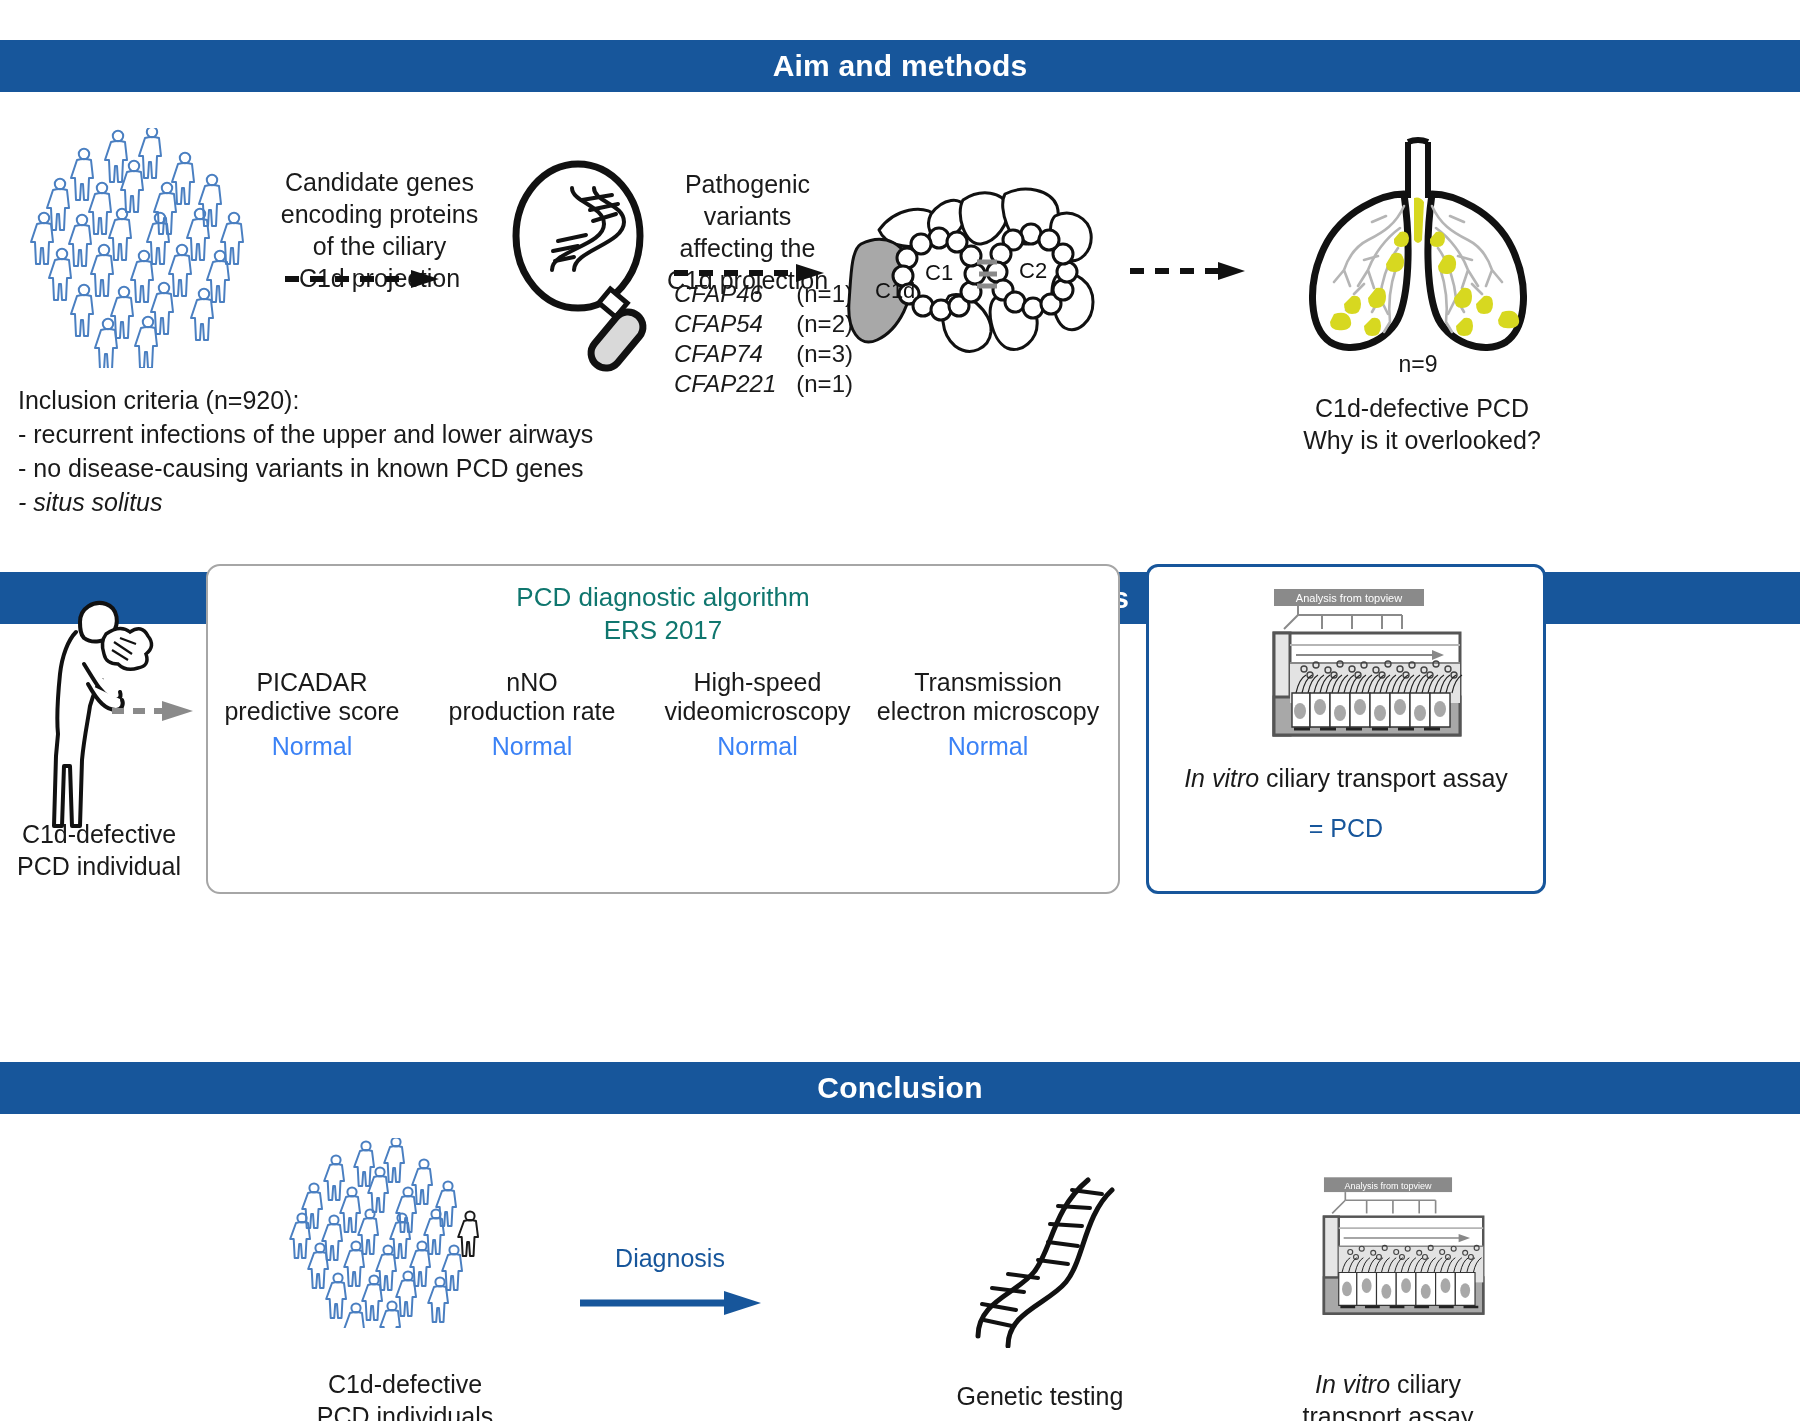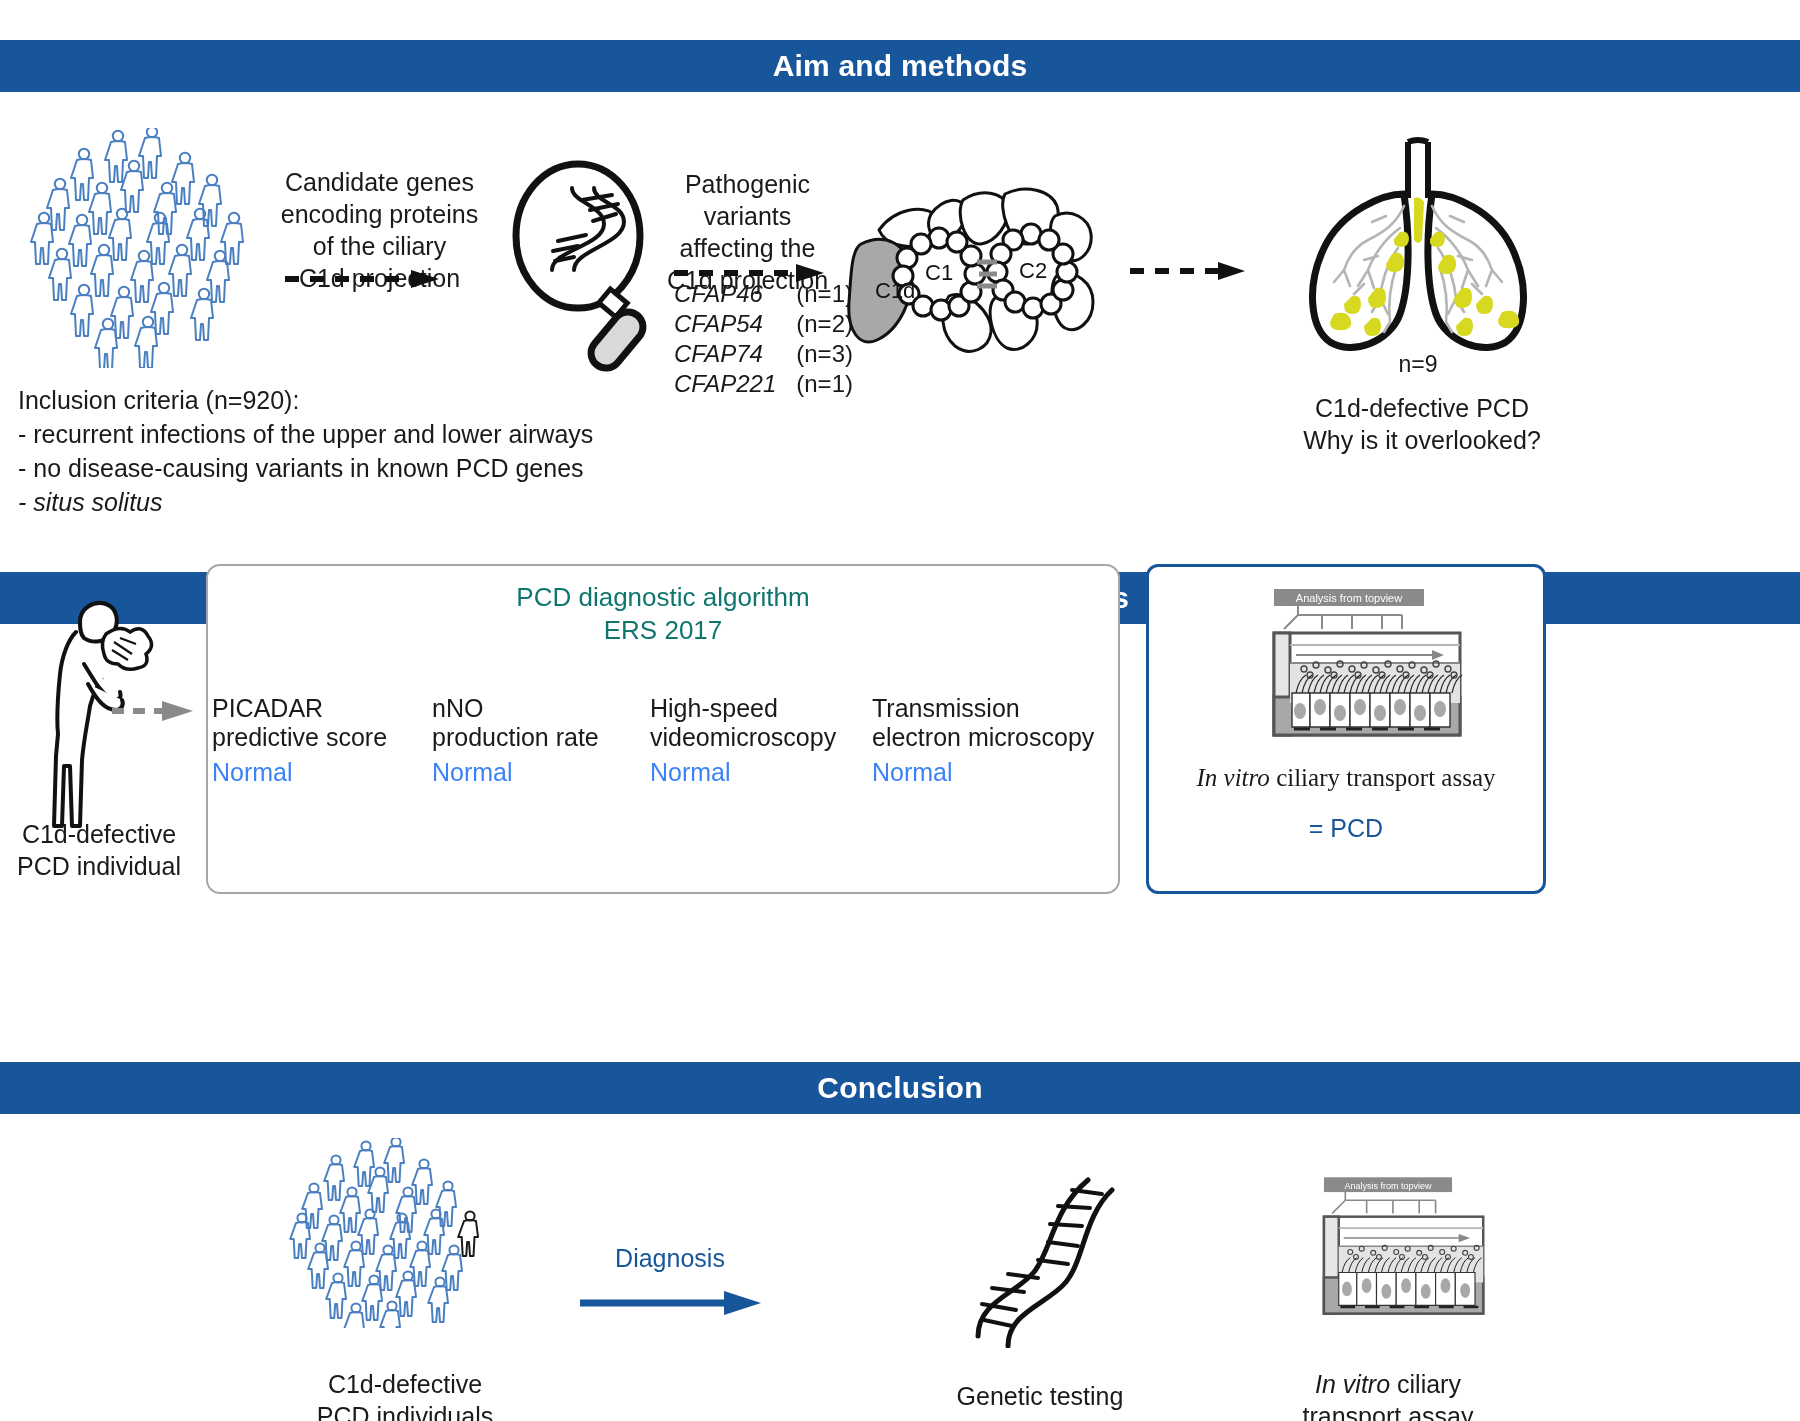--- a/index.html
+++ b/index.html
@@ -53,34 +53,34 @@
   
   #cougher { position: absolute; left: 28px; top: 548px; width: 140px; height: 250px; }
   #arrow-grey { position: absolute; left: 110px; top: 660px; width: 85px; height: 22px; }
   #cougher-cap { left: 4px; top: 778px; width: 190px; font-size: 25px; }
 
   #algo-box {
     position: absolute; left: 206px; top: 524px; width: 914px; height: 330px;
     border: 2px solid #a6a6a6; border-radius: 14px; background: #fff;
   }
   #algo-title { left: 206px; top: 541px; width: 914px; font-size: 26px; color:#0f766e; }
-  .algo-col { position: absolute; top: 654px; text-align: left; font-size: 25px; }
+  .algo-col { position: absolute; top: 628px; text-align: center; font-size: 25px; }
   .algo-col .v { font-size: 25px; color:#3b82f6; margin-top: 6px; }
   #algo-c0 { left: 212px; width: 200px; }
   #algo-c1 { left: 432px; width: 200px; }
   #algo-c2 { left: 650px; width: 215px; }
   #algo-c3 { left: 872px; width: 232px; }
   #algo-foot { left: 206px; top: 796px; width: 914px; font-size: 26px; color:#8a8a8a; }
 
   #assay-box {
     position: absolute; left: 1146px; top: 524px; width: 400px; height: 330px;
     border: 3px solid #17569b; border-radius: 12px; background: #fff;
   }
   #assay-img { position: absolute; left: 1212px; top: 545px; width: 268px; height: 165px; }
-  #assay-cap { left: 1150px; top: 722px; width: 392px; font-size: 25px; font-family: Liberation Serif, serif; }
+  #assay-cap { left: 1150px; top: 722px; width: 392px; font-size: 25px; }
   #assay-res { left: 1150px; top: 772px; width: 392px; font-size: 25px; }
 
   
   #crowd-bot { position: absolute; left: 288px; top: 1098px; width: 230px; height: 190px; }
   #crowd-bot-cap { left: 270px; top: 1328px; width: 270px; font-size: 25px; }
   #diag-label { left: 580px; top: 1202px; width: 180px; font-size: 25px; }
   #arrow-blue { position: absolute; left: 578px; top: 1250px; width: 185px; height: 26px; }
   #dna { position: absolute; left: 956px; top: 1128px; width: 160px; height: 180px; }
   #dna-cap { left: 920px; top: 1340px; width: 240px; font-size: 25px; }
   #assay2-img { position: absolute; left: 1278px; top: 1122px; width: 220px; height: 180px; }

